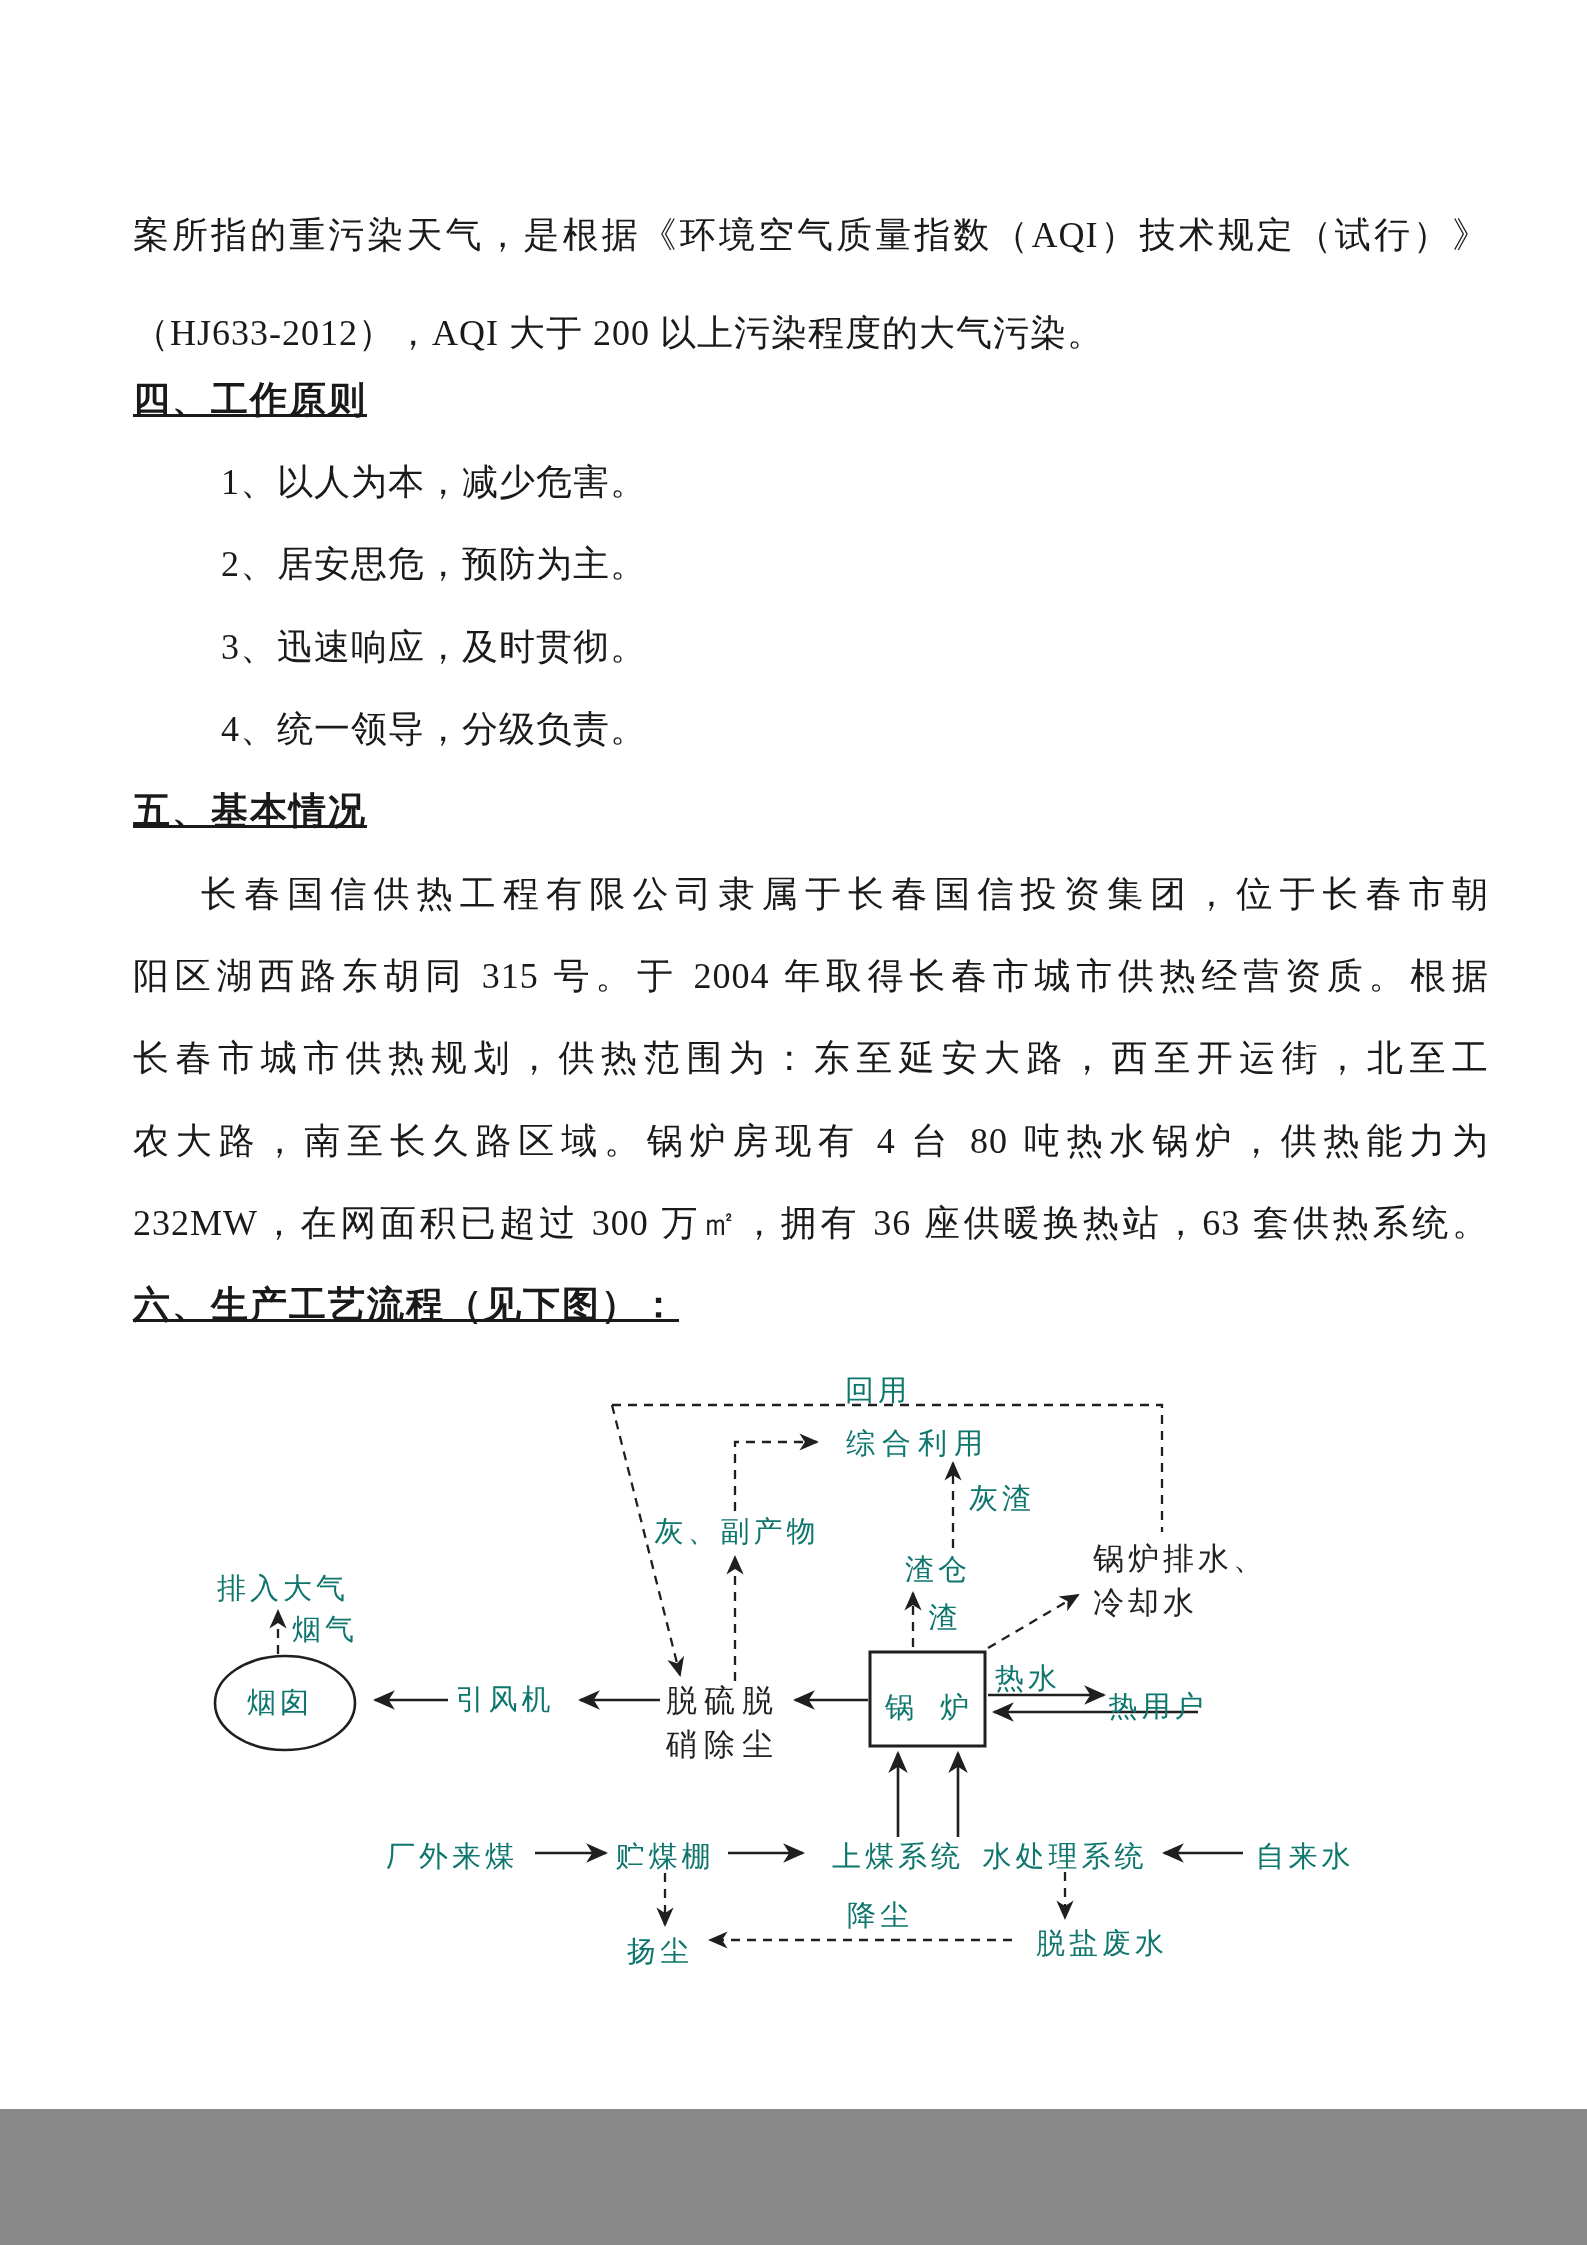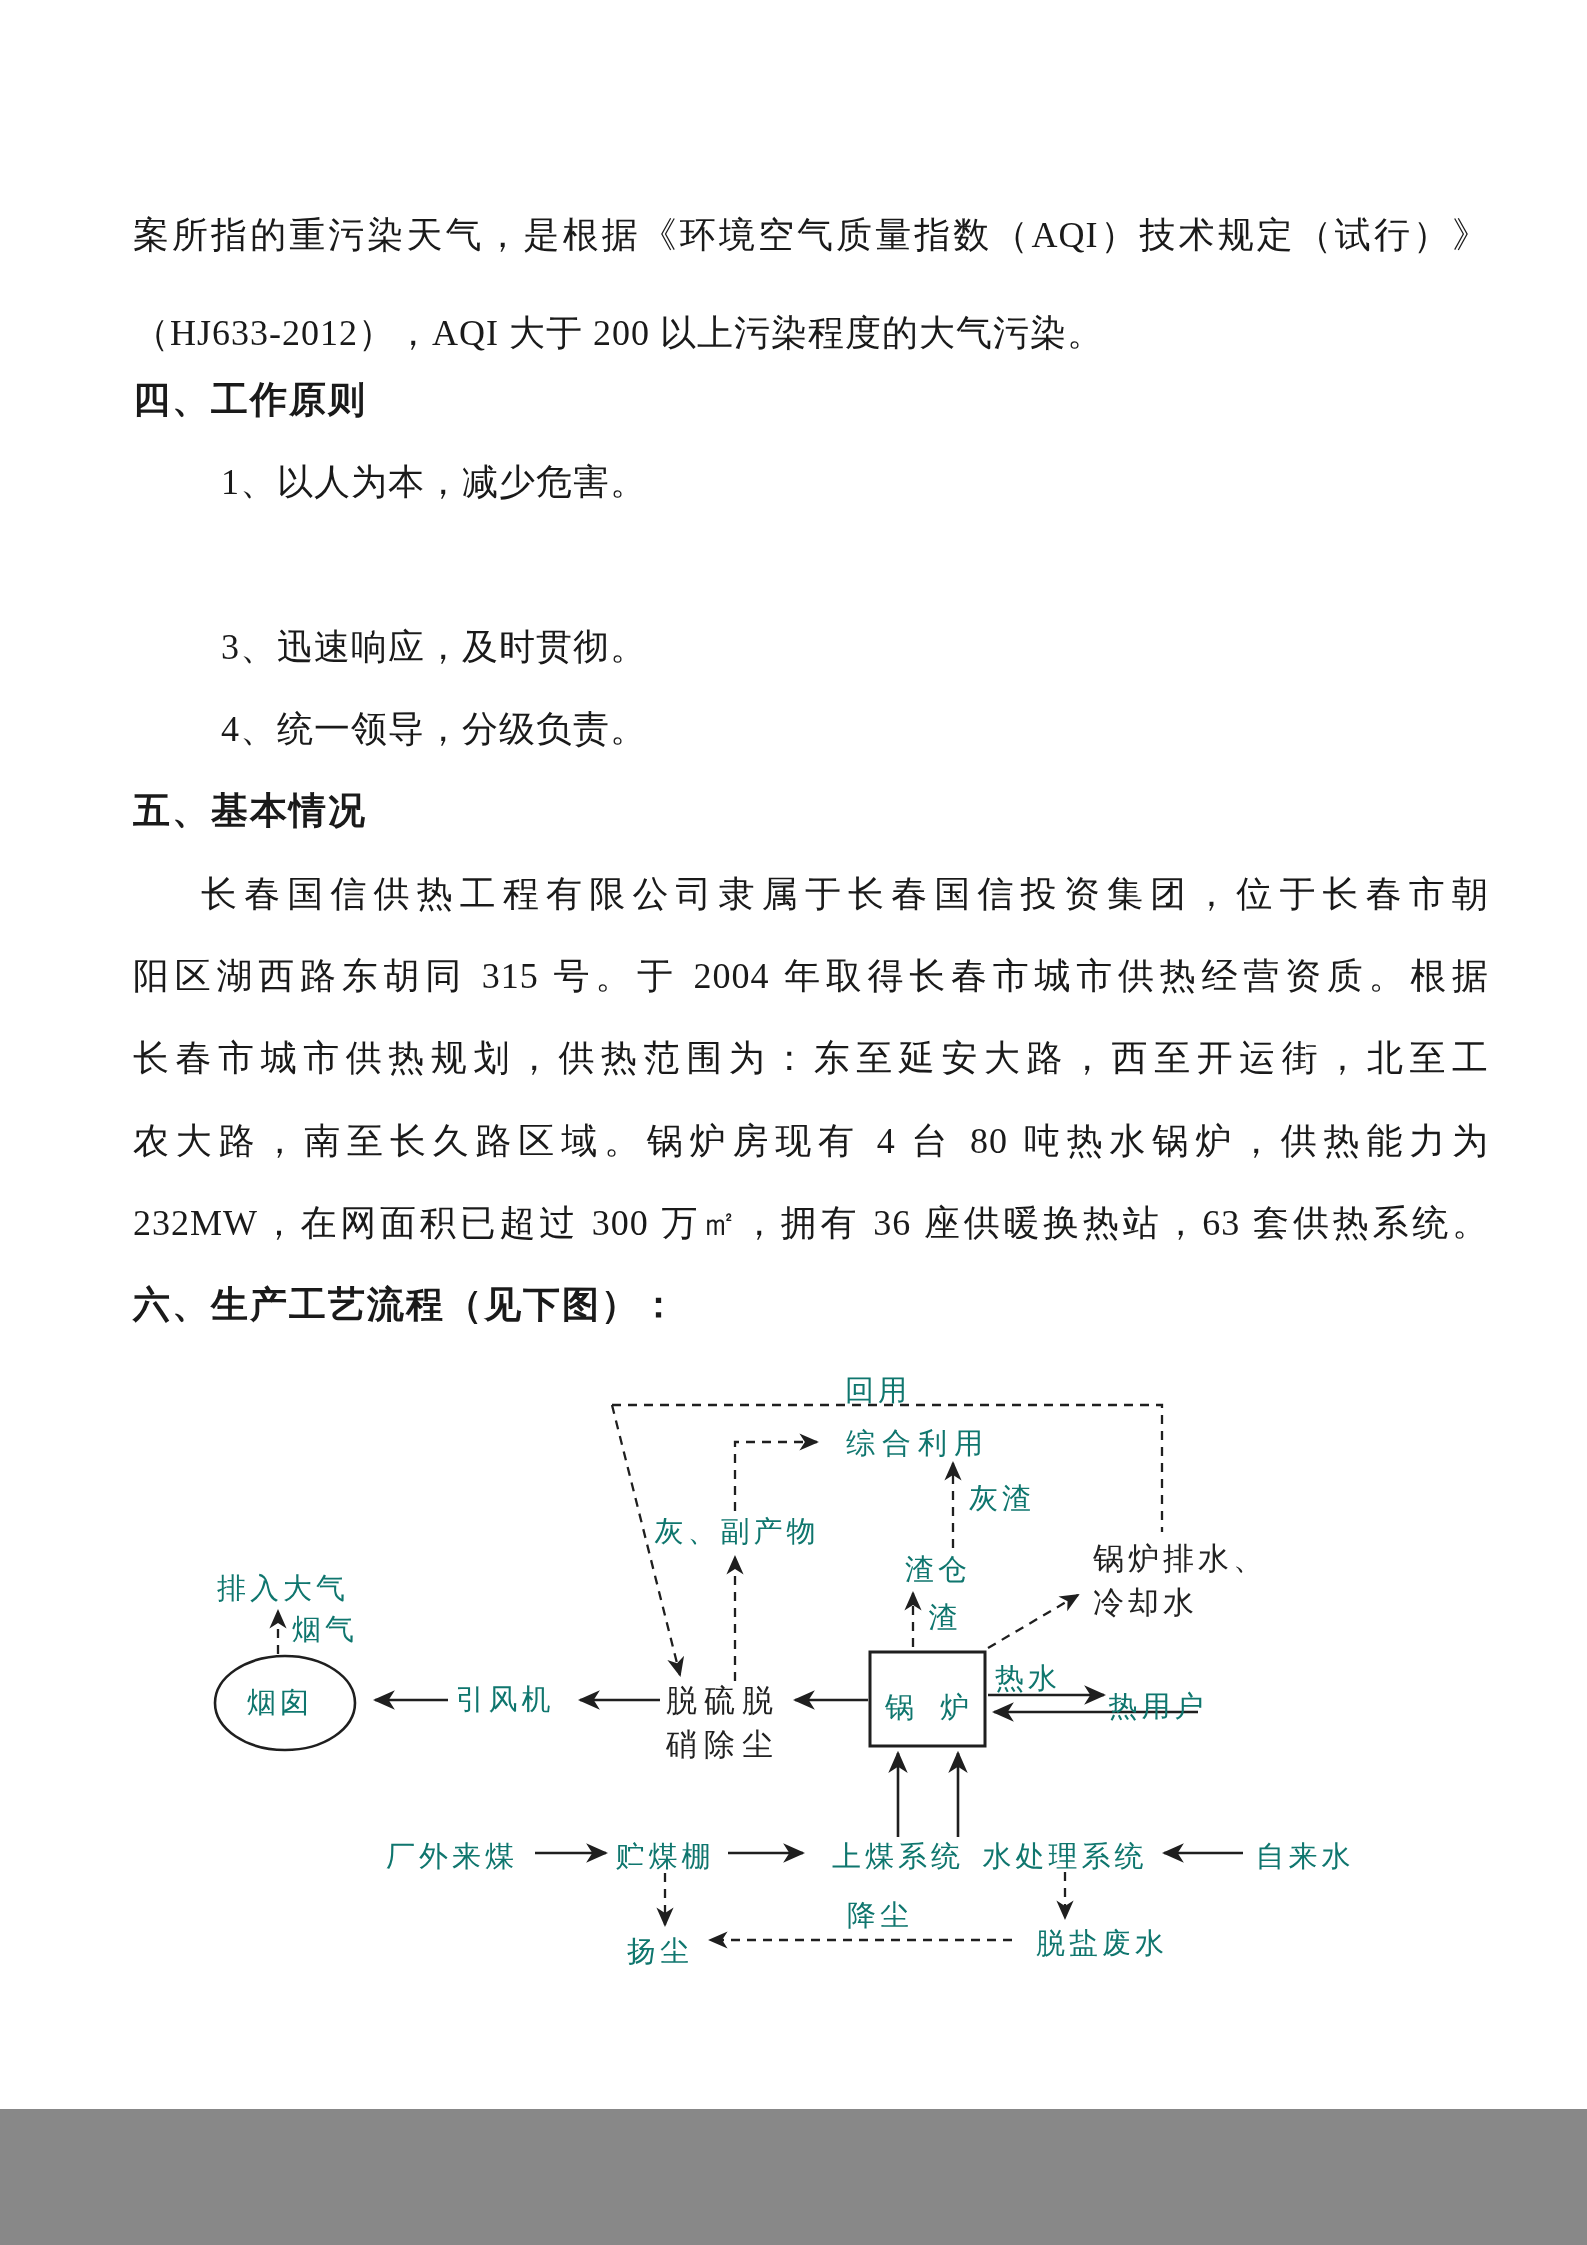--- a/index.html
+++ b/index.html
@@ -21,21 +21,21 @@
     font-size:36px;
     letter-spacing:1px;
     white-space:nowrap;
   }
   .jf{ 
     text-align:justify;
     text-align-last:justify;
     text-justify:inter-character;
     white-space:normal;
   }
-  .hd{font-weight:bold;font-size:37px;letter-spacing:2px;}
+  .hd{font-weight:bold;font-size:37px;letter-spacing:2px;text-decoration:underline;}
   .ind{text-indent:68px;}
   .itm{padding-left:88px;width:1268px;}
   
   .diagram{
     position:absolute;
     left:0;top:1355px;
     width:1587px;height:640px;
   }
   .diagram svg{position:absolute;left:0;top:0;}
   .dl{
@@ -69,20 +69,21 @@
 </style>
 </head>
 <body>
 
 <div class="page">
 
   <div class="tl jf" style="top:194px">案所指的重污染天气，是根据《环境空气质量指数（AQI）技术规定（试行）》</div>
   <div class="tl" style="top:292px">（HJ633-2012），AQI 大于 200 以上污染程度的大气污染。</div>
   <div class="tl hd" style="top:359px">四、工作原则</div>
   <div class="tl itm" style="top:441px">1、以人为本，减少危害。</div>
+  <div class="tl itm" style="top:523px">2、居安思危，预防为主。</div>
   <div class="tl itm" style="top:606px">3、迅速响应，及时贯彻。</div>
   <div class="tl itm" style="top:688px">4、统一领导，分级负责。</div>
   <div class="tl hd" style="top:770px">五、基本情况</div>
   <div class="tl jf ind" style="top:853px">长春国信供热工程有限公司隶属于长春国信投资集团，位于长春市朝</div>
   <div class="tl jf" style="top:935px">阳区湖西路东胡同 315 号。于 2004 年取得长春市城市供热经营资质。根据</div>
   <div class="tl jf" style="top:1017px">长春市城市供热规划，供热范围为：东至延安大路，西至开运街，北至工</div>
   <div class="tl jf" style="top:1100px">农大路，南至长久路区域。锅炉房现有 4 台 80 吨热水锅炉，供热能力为</div>
   <div class="tl jf" style="top:1182px">232MW，在网面积已超过 300 万㎡，拥有 36 座供暖换热站，63 套供热系统。</div>
   <div class="tl hd" style="top:1264px">六、生产工艺流程（见下图）：</div>
 

